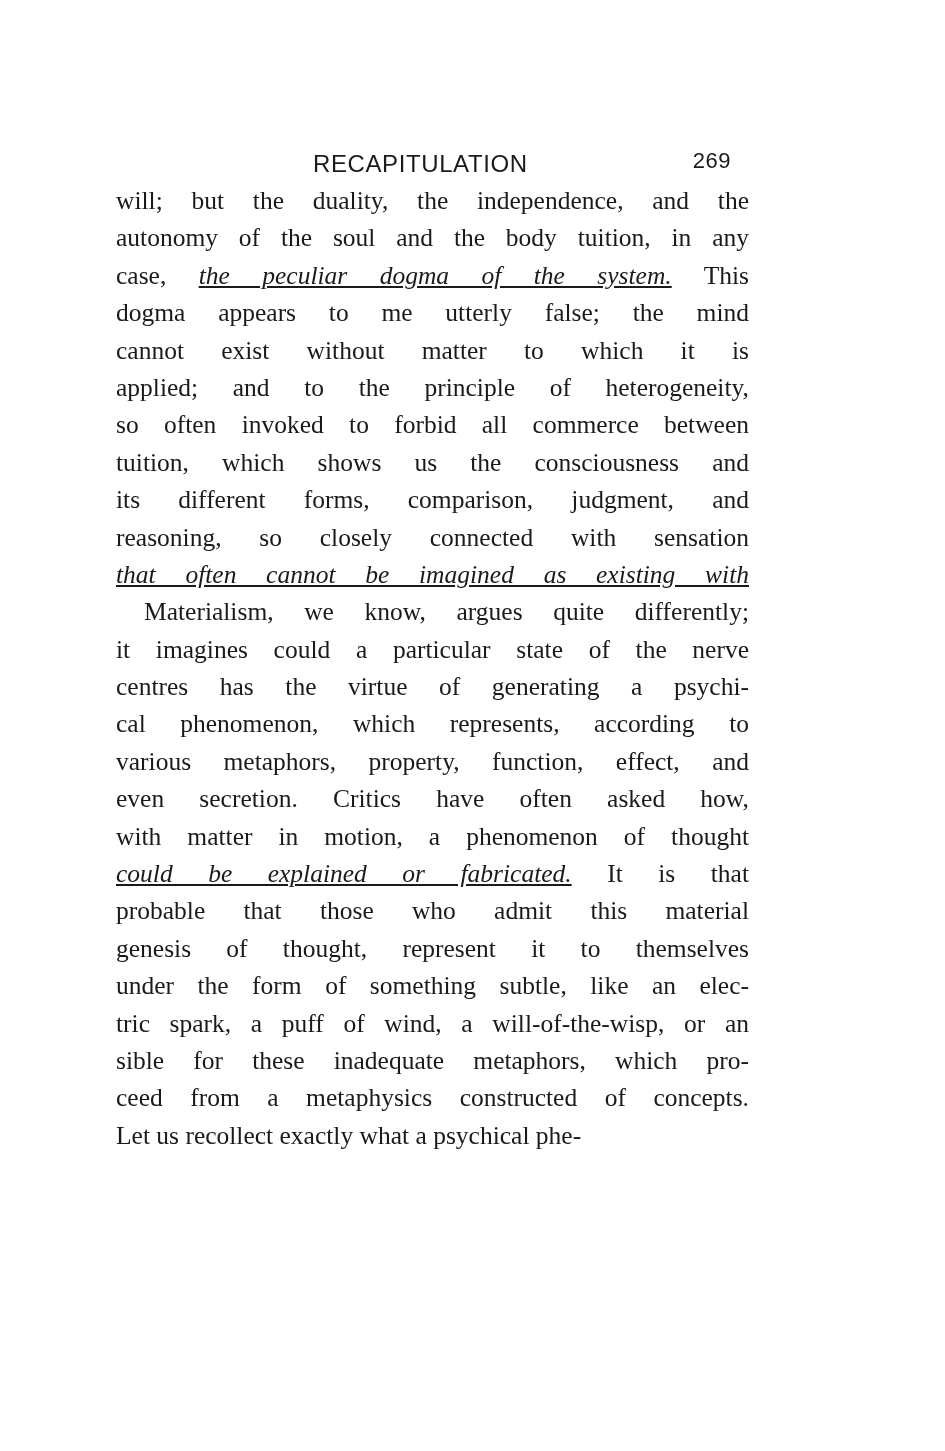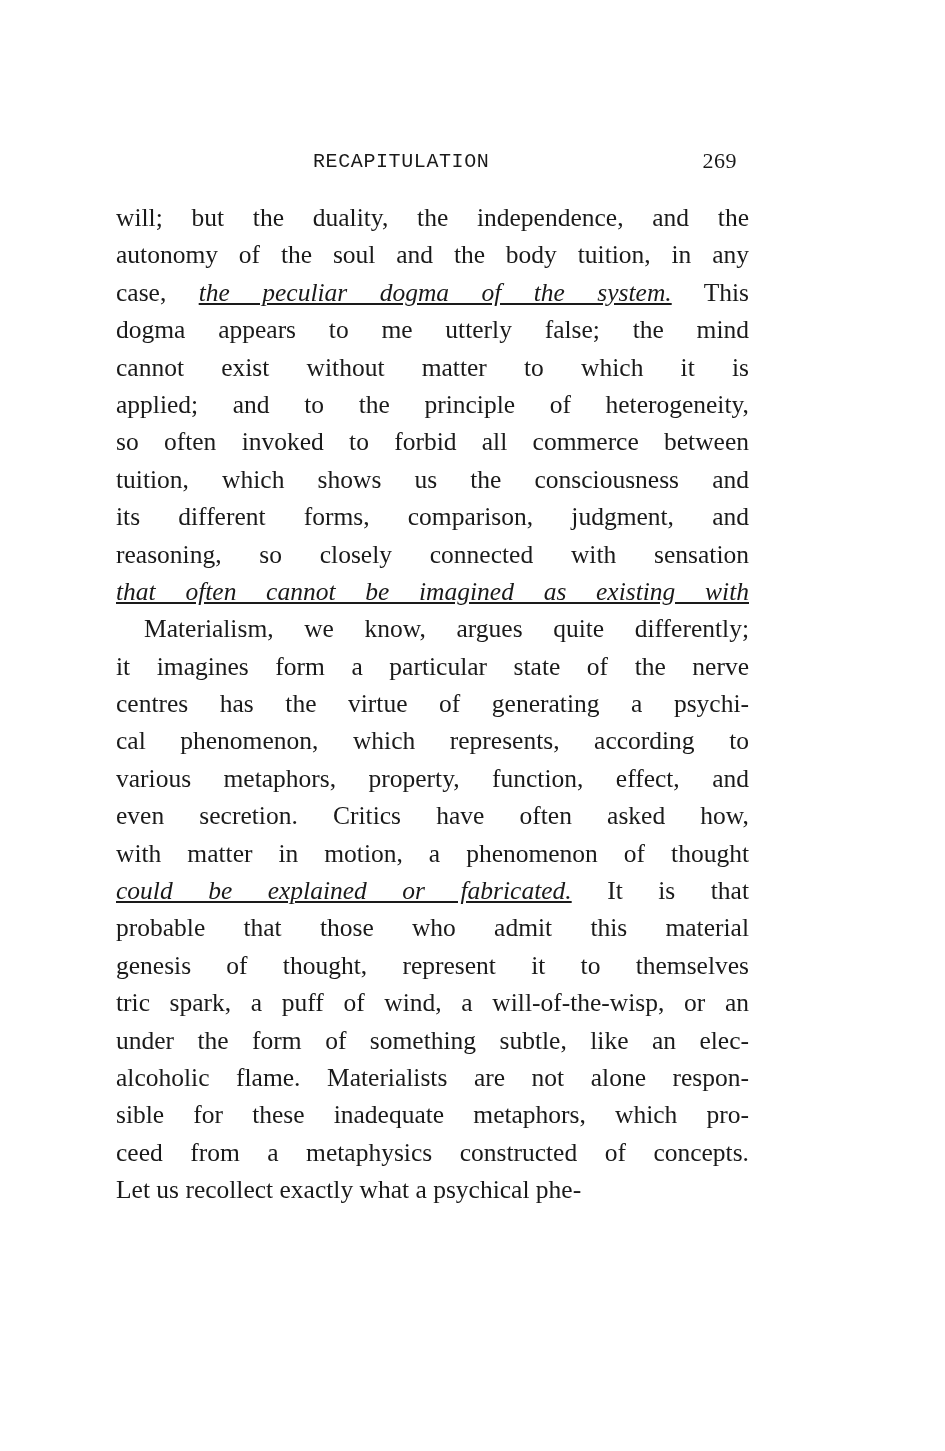--- a/index.html
+++ b/index.html
@@ -24,33 +24,32 @@
     .running-head {
       position: relative;
       height: 36px;
       font-size: 19px;
       letter-spacing: 0.5px;
     }
     .running-title {
       position: absolute;
       left: 197px;
       top: 4px;
-      font-family: Liberation Mono, monospace;
-      font-size: 20px;
+      font-family: Liberation Sans, sans-serif;
+      font-size: 24px;
       letter-spacing: 0.6px;
     }
     .page-number {
       position: absolute;
-      right: 12px;
+      right: 18px;
       top: 2px;
-      font-family: Liberation Serif, serif;
+      font-family: Liberation Sans, sans-serif;
       font-size: 22px;
     }
     .body-text {
-      margin-top: 17px;
     }
     .line {
       display: block;
       height: 37.4px;
       line-height: 37.4px;
       font-family: "Liberation Serif", serif;
       font-size: 25.5px;
       text-align: justify;
       text-align-last: justify;
       white-space: nowrap;
@@ -83,30 +82,29 @@
         <span class="line"><span>cannot exist without matter to which it is</span></span>
         <span class="line"><span>applied; and to the principle of heterogeneity,</span></span>
         <span class="line"><span>so often invoked to forbid all commerce between</span></span>
         <span class="line"><span>tuition, which shows us the consciousness and</span></span>
         <span class="line"><span>its different forms, comparison, judgment, and</span></span>
         <span class="line"><span>reasoning, so closely connected with sensation</span></span>
         <span class="line"><span class="it">that often cannot be imagined as existing with</span></span>
       </div>
       <div class="paragraph">
         <span class="line indent"><span>Materialism, we know, argues quite differently;</span></span>
-        <span class="line"><span>it imagines form a particular state of the nerve</span></span>
+        <span class="line"><span>it imagines could a particular state of the nerve</span></span>
         <span class="line"><span>centres has the virtue of generating a psychi-</span></span>
         <span class="line"><span>cal phenomenon, which represents, according to</span></span>
         <span class="line"><span>various metaphors, property, function, effect, and</span></span>
         <span class="line"><span>even secretion.  Critics have often asked how,</span></span>
         <span class="line"><span>with matter in motion, a phenomenon of thought</span></span>
         <span class="line"><span class="it">could be explained or fabricated.</span><span>  It is that</span></span>
         <span class="line"><span>probable that those who admit this material</span></span>
         <span class="line"><span>genesis of thought, represent it to themselves</span></span>
+        <span class="line"><span>under the form of something subtle, like an elec-</span></span>
         <span class="line"><span>tric spark, a puff of wind, a will-of-the-wisp, or an</span></span>
-        <span class="line"><span>under the form of something subtle, like an elec-</span></span>
-        <span class="line"><span>alcoholic flame.  Materialists are not alone respon-</span></span>
         <span class="line"><span>sible for these inadequate metaphors, which pro-</span></span>
         <span class="line"><span>ceed from a metaphysics constructed of concepts.</span></span>
         <span class="line last"><span>Let us recollect exactly what a psychical phe-</span></span>
       </div>
     </div>
 </div>
 
 </body></html>

